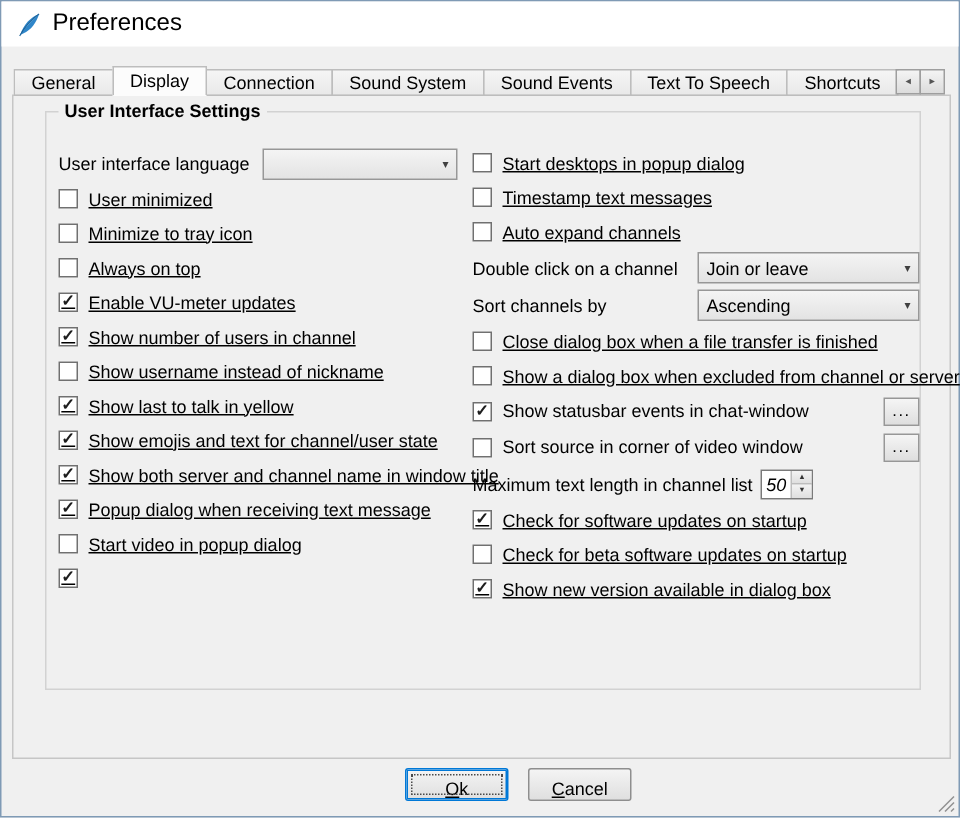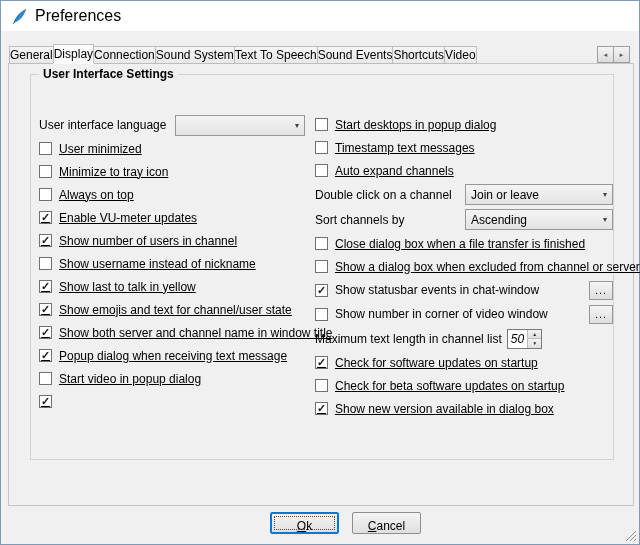--- a/index.html
+++ b/index.html
@@ -30,21 +30,21 @@
   
   .tabbar {
     position: absolute; left: 8px; top: 43px; right: 40px; height: 20px;
     display: flex; align-items: flex-end; overflow: hidden; z-index: 4;
   }
   .tab {
     height: 18px;
     border: 1px solid #bdbdbd;
     background: linear-gradient(#f5f5f5, #e9e9e9);
     display: flex; align-items: center;
-    padding: 0 0; margin-right: -1px;
+    padding: 0 11px; margin-right: -1px;
     white-space: nowrap; flex: none;
   }
   .tab.selected {
     height: 20px;
     background: #fcfcfc;
     border-bottom: 1px solid #fcfcfc;
     position: relative; z-index: 5;
   }
   .tabscroll {
     position: absolute; right: 7px; top: 45px; width: 34px; height: 17px;
@@ -64,21 +64,21 @@
     background: #f0f0f0;
   }
   .groupbox {
     position: absolute; left: 21px; top: 10px; width: 584px; height: 386px;
     border: 1px solid #d2d2d2;
   }
   .grouptitle {
     position: absolute; top: -8px; left: 8px;
     background: #f0f0f0; padding: 0 4px; font-weight: bold;
   }
-  .col { position: absolute; top: 22px; margin-top: 16px; }
+  .col { position: absolute; top: 22px; }
   .col-left  { left: 8px;   width: 266px; }
   .col-right { left: 284px; width: 298px; }
   .row { display: flex; align-items: center; white-space: nowrap; }
   .r23 { height: 23px; text-decoration: underline; } .r24 { height: 24px; } .r25 { height: 25px; }
   
   .cb {
     width: 13px; height: 13px; flex: none;
     background: #fff; border: 1px solid #707070;
     margin-right: 7px;
     display: inline-flex; align-items: center; justify-content: center;
@@ -148,24 +148,24 @@
     <div class="tab selected">
         <span>Display</span>
       </div>
     <div class="tab">
         <span>Connection</span>
       </div>
     <div class="tab">
         <span>Sound System</span>
       </div>
     <div class="tab">
+        <span>Sound Events</span>
+      </div>
+    <div class="tab">
         <span>Text To Speech</span>
-      </div>
-    <div class="tab">
-        <span>Sound Events</span>
       </div>
     <div class="tab">
         <span>Shortcuts</span>
       </div>
     <div class="tab">
         <span>Video</span>
       </div>
   </div>
   <div class="tabscroll">
     <div class="sbtn">
@@ -276,21 +276,21 @@
           </div>
         <div class="row r24">
           <span class="cb checked">✓</span>
           <span>Show statusbar events in chat-window</span>
           <div class="mini-btn">
               <span>...</span>
             </div>
         </div>
         <div class="row r24">
           <span class="cb"></span>
-          <span>Show number in corner of video window</span>
+          <span>Sort source in corner of video window</span>
           <div class="mini-btn">
               <span>...</span>
             </div>
         </div>
 
         <div class="row r25">
           <span>Maximum text length in channel list</span>
           <div class="spin">
             <span class="num">50</span>
             <span class="btns">

